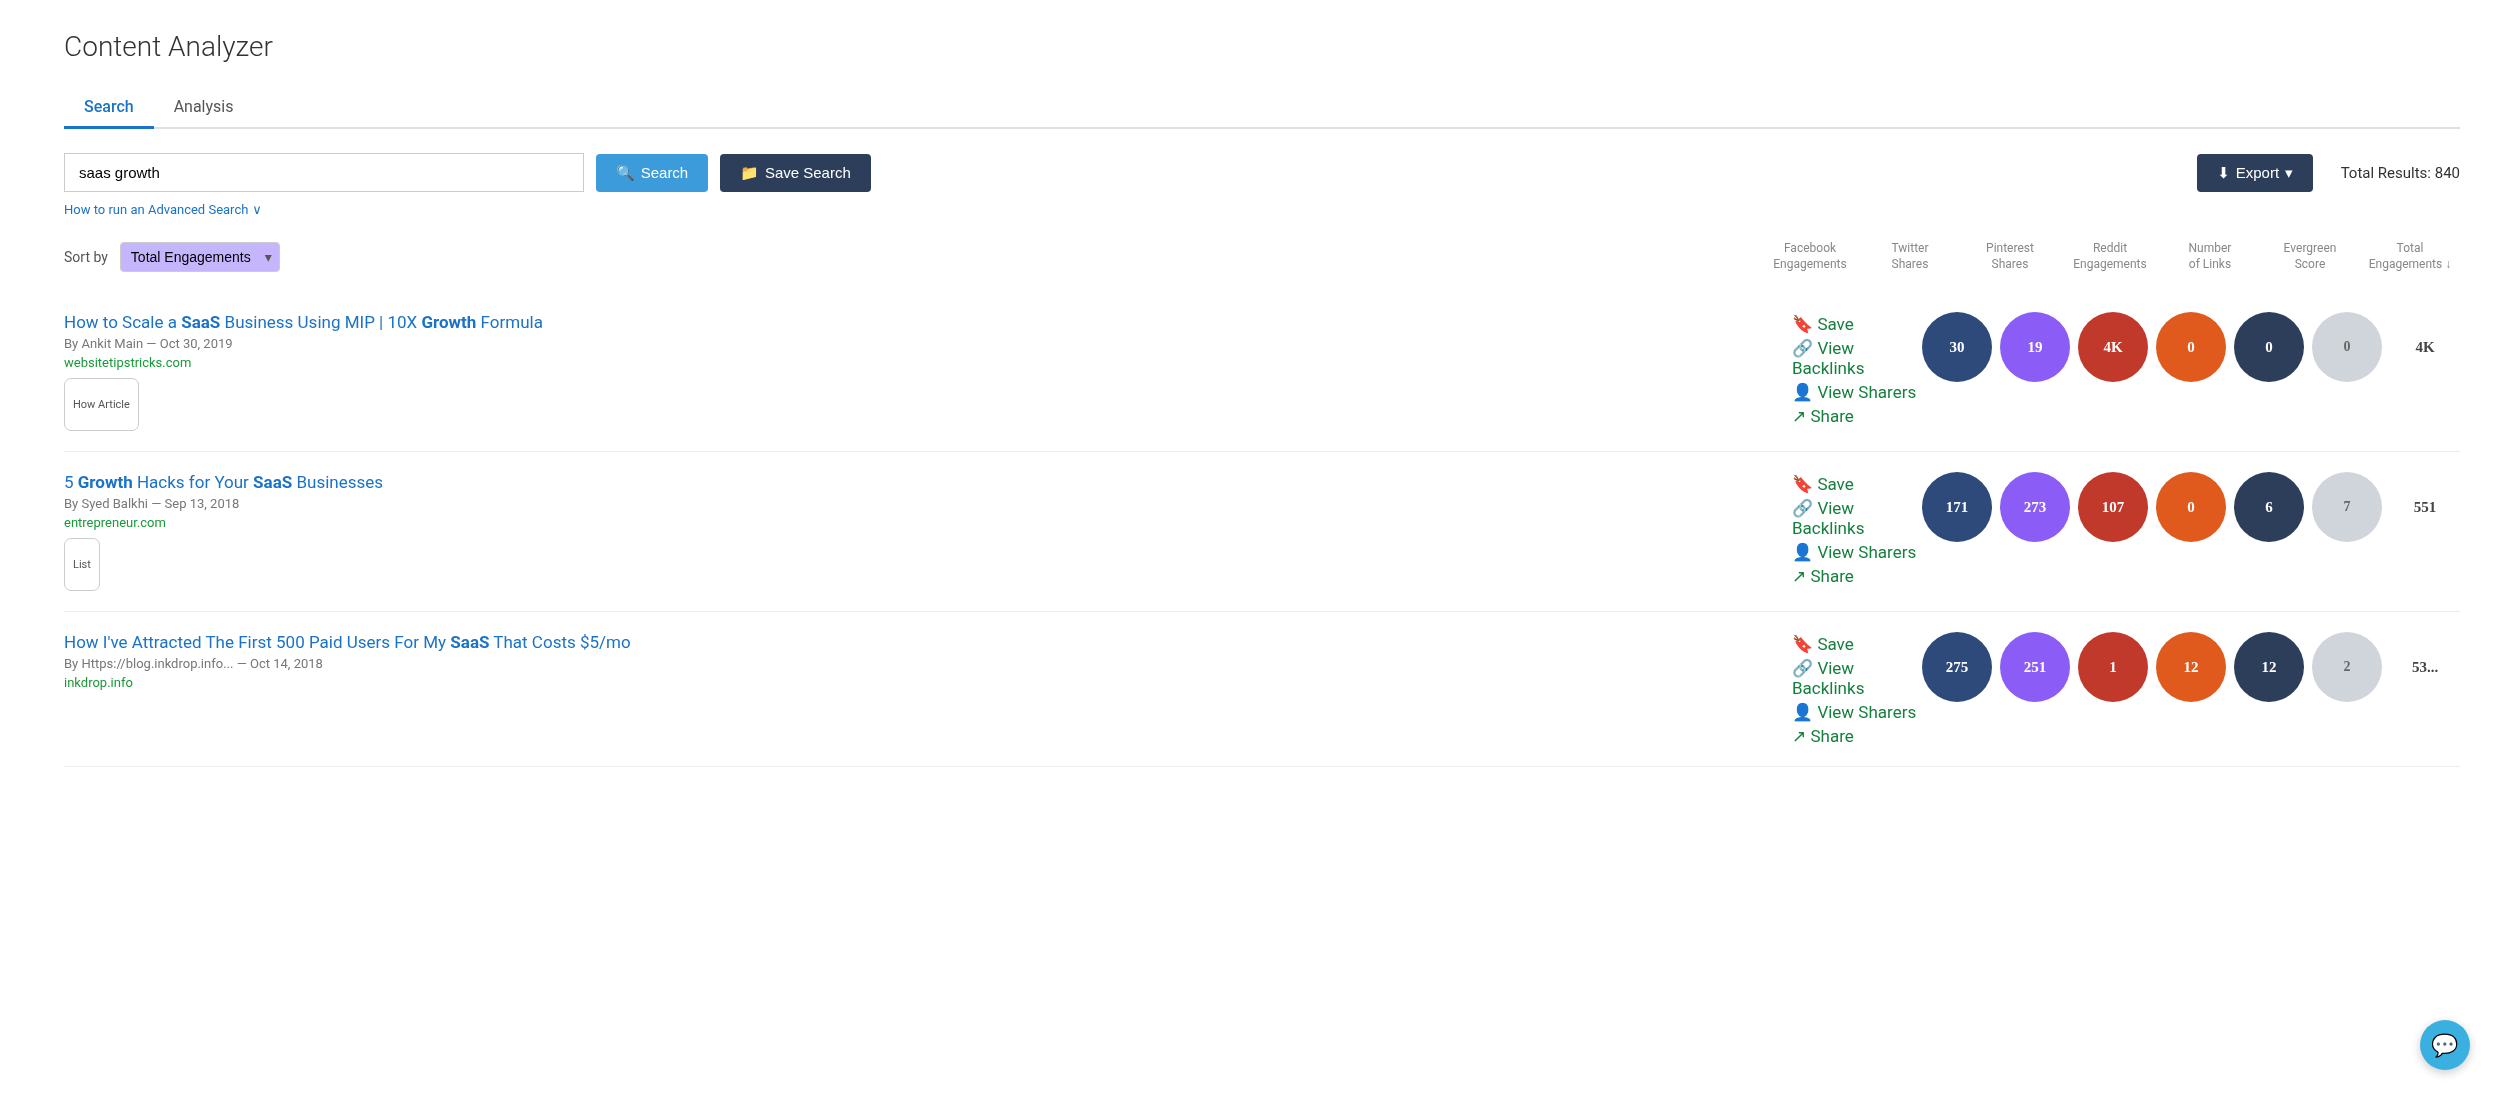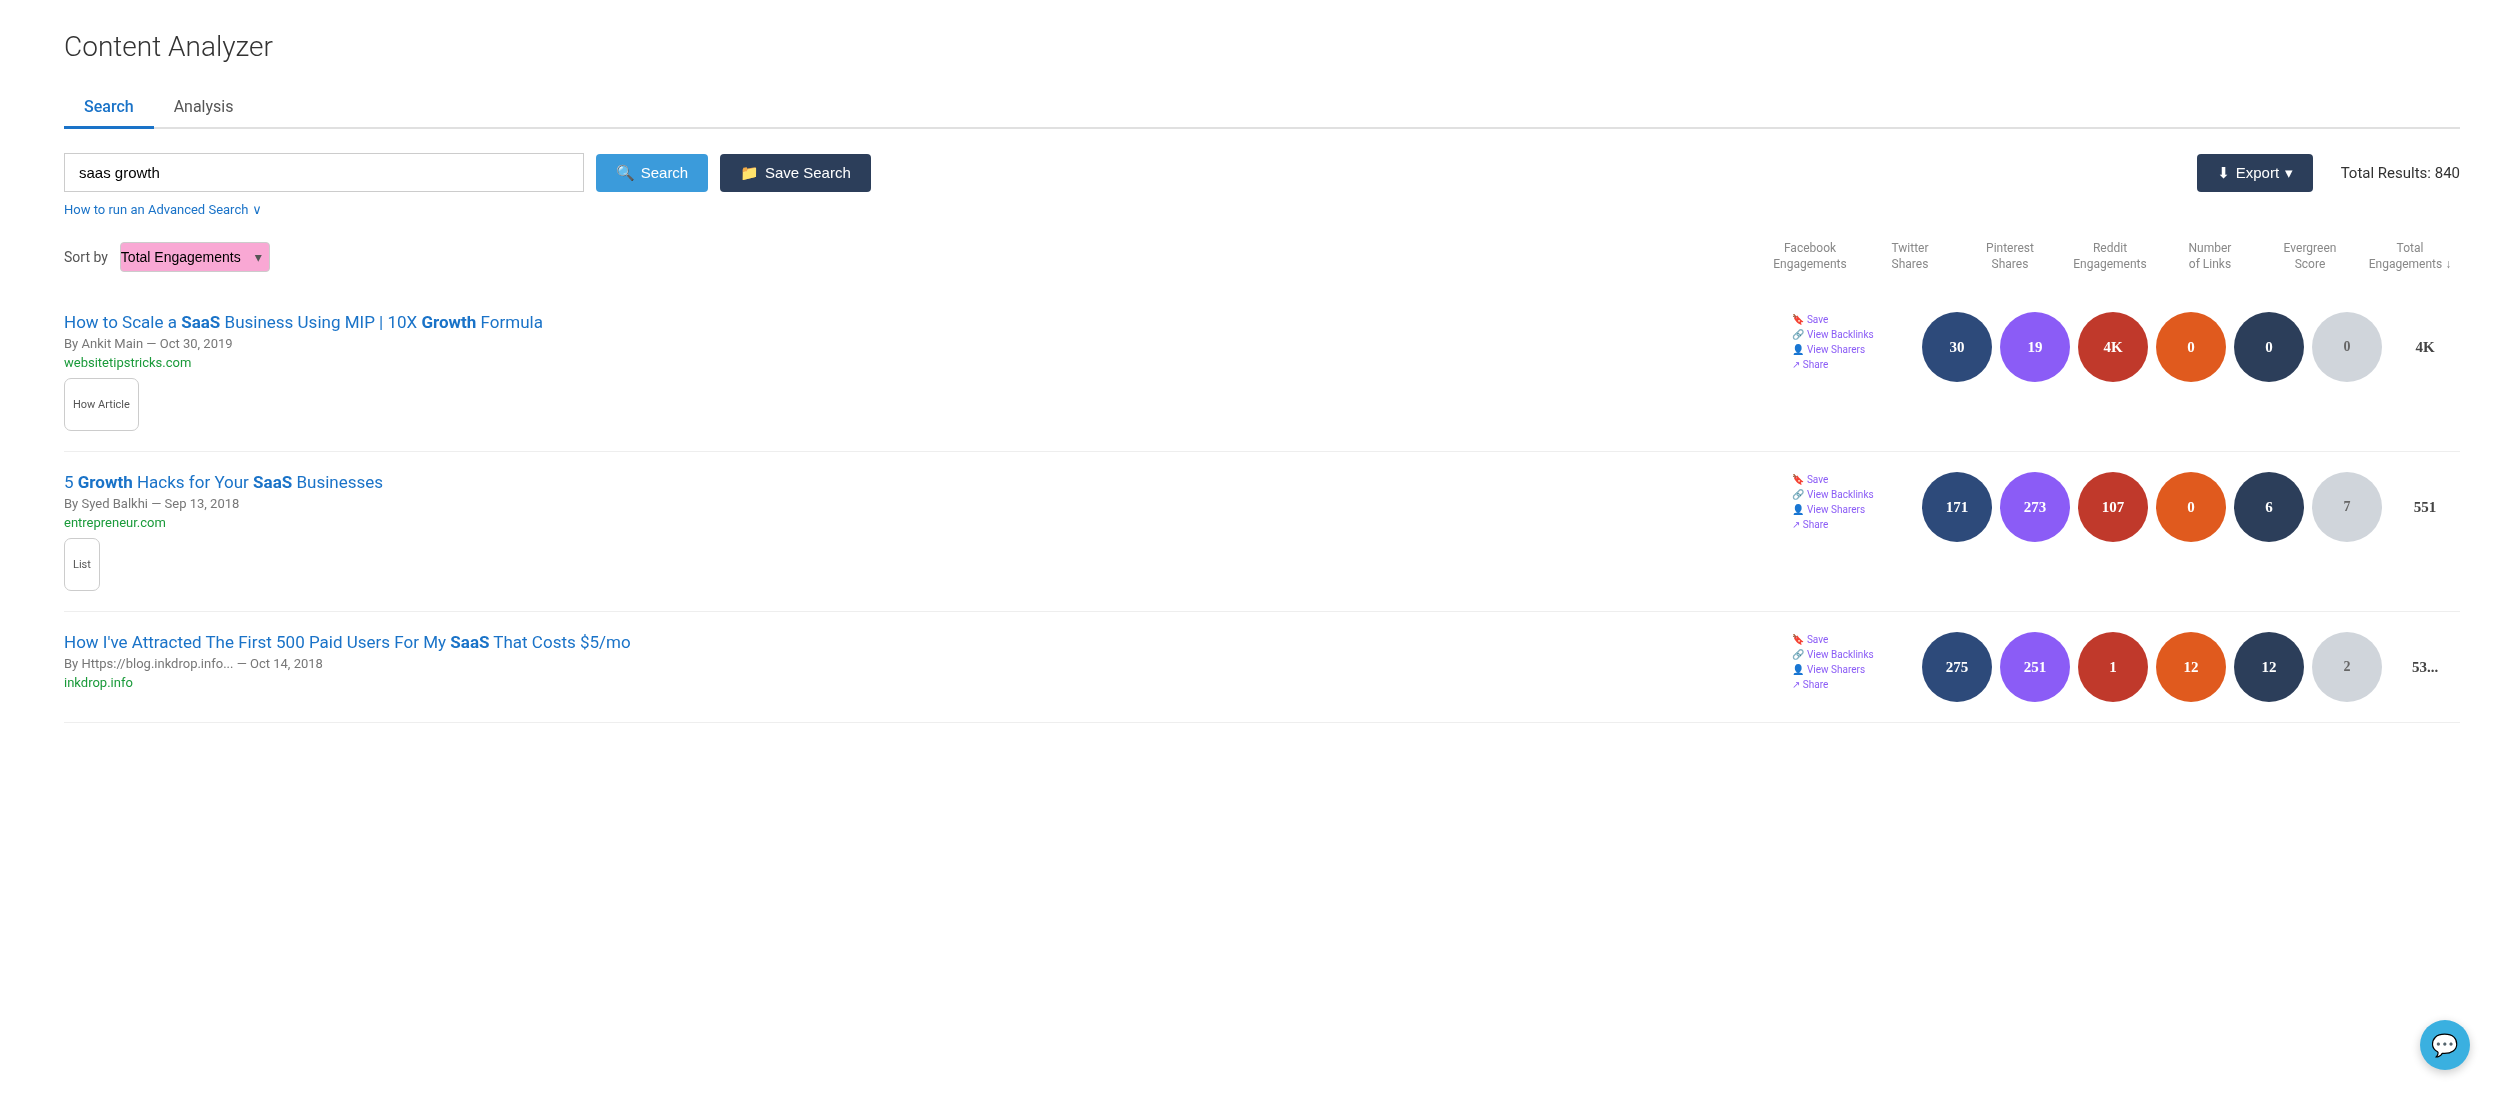--- a/index.html
+++ b/index.html
@@ -11,33 +11,33 @@
     .tab.active { color: #1a73c8; border-bottom: 3px solid #1a73c8; font-weight: 500; }
     .search-bar-row { display: flex; align-items: center; gap: 12px; margin-bottom: 10px; }
     .search-input { flex: 0 0 520px; padding: 10px 14px; border: 1px solid #ccc; border-radius: 0; font-size: 15px; outline: none; }
     .btn-search { background: #3b9bdb; color: #fff; border: none; padding: 10px 20px; border-radius: 4px; cursor: pointer; font-size: 15px; display: flex; align-items: center; gap: 6px; }
     .btn-save-search { background: #2c3e5a; color: #fff; border: none; padding: 10px 20px; border-radius: 4px; cursor: pointer; font-size: 15px; display: flex; align-items: center; gap: 6px; }
     .btn-export { background: #2c3e5a; color: #fff; border: none; padding: 10px 20px; border-radius: 4px; cursor: pointer; font-size: 15px; display: flex; align-items: center; gap: 6px; margin-left: auto; }
     .total-results { font-size: 15px; color: #333; margin-left: 16px; white-space: nowrap; }
     .advanced-search-link { color: #1a73c8; font-size: 13px; cursor: pointer; display: flex; align-items: center; gap: 4px; margin-bottom: 24px; }
     .sort-row { display: flex; align-items: center; gap: 12px; margin-bottom: 20px; }
     .sort-label { font-size: 14px; color: #555; }
-    .sort-select { border: 1px solid #ccc; border-radius: 4px; padding: 6px 28px 6px 0; font-size: 14px; background: #f9a8d4; cursor: pointer; appearance: none; }
+    .sort-select { border: 1px solid #ccc; border-radius: 4px; padding: 6px 28px 6px 10px; font-size: 14px; background: #c4b5fd; cursor: pointer; appearance: none; }
     .sort-select-wrap { position: relative; display: inline-block; }
     .sort-select-wrap::after { content: '▾'; position: absolute; right: 8px; top: 50%; transform: translateY(-50%); pointer-events: none; color: #555; }
     .col-header { width: 100px; text-align: center; font-size: 12px; color: #888; line-height: 1.3; }
     .result-item { border-bottom: 1px solid #eee; padding: 20px 0; display: flex; align-items: flex-start; gap: 0; }
     .result-content { flex: 1; }
     .result-title { font-size: 17px; color: #1a73c8; cursor: pointer; margin-bottom: 4px; }
     .result-title .bold { font-weight: 700; }
     .result-meta { font-size: 13px; color: #777; margin-bottom: 4px; }
     .result-domain { font-size: 13px; color: #1a9a3a; margin-bottom: 8px; }
     .result-tag { display: inline-block; border: 1px solid #ccc; border-radius: 7px; padding: 19px 8px; font-size: 11px; color: #555; }
     .result-actions { width: 130px; display: flex; flex-direction: column; gap: 4px; padding-top: 2px; }
-    .action-link { font-size: 10px; color: #8b5cf6; cursor: pointer; display: flex; align-items: center; gap: 5px; }
+    .action-link { font-size: 17px; color: #15803d; cursor: pointer; display: flex; align-items: center; gap: 5px; }
     .result-stats { display: flex; align-items: center; gap: 8px; font-family: Liberation Serif, serif; }
     .stat-circle { width: 70px; height: 70px; border-radius: 50%; display: flex; align-items: center; justify-content: center; font-size: 15px; font-weight: 700; color: #fff; }
     .stat-circle.facebook { background: #2d4a7a; }
     .stat-circle.twitter { background: #8b5cf6; }
     .stat-circle.pinterest { background: #c0392b; }
     .stat-circle.reddit { background: #e05a1e; }
     .stat-circle.links { background: #2c3e5a; }
     .stat-circle.evergreen { background: #d0d5db; color: #666; font-size: 14px; }
     .stat-total { width: 70px; text-align: center; font-size: 15px; font-weight: 600; color: #444; }
     .chat-bubble { position: fixed; bottom: 30px; right: 30px; width: 50px; height: 50px; background: #3ab0e0; border-radius: 50%; display: flex; align-items: center; justify-content: center; cursor: pointer; box-shadow: 0 3px 10px rgba(0,0,0,0.2); }

